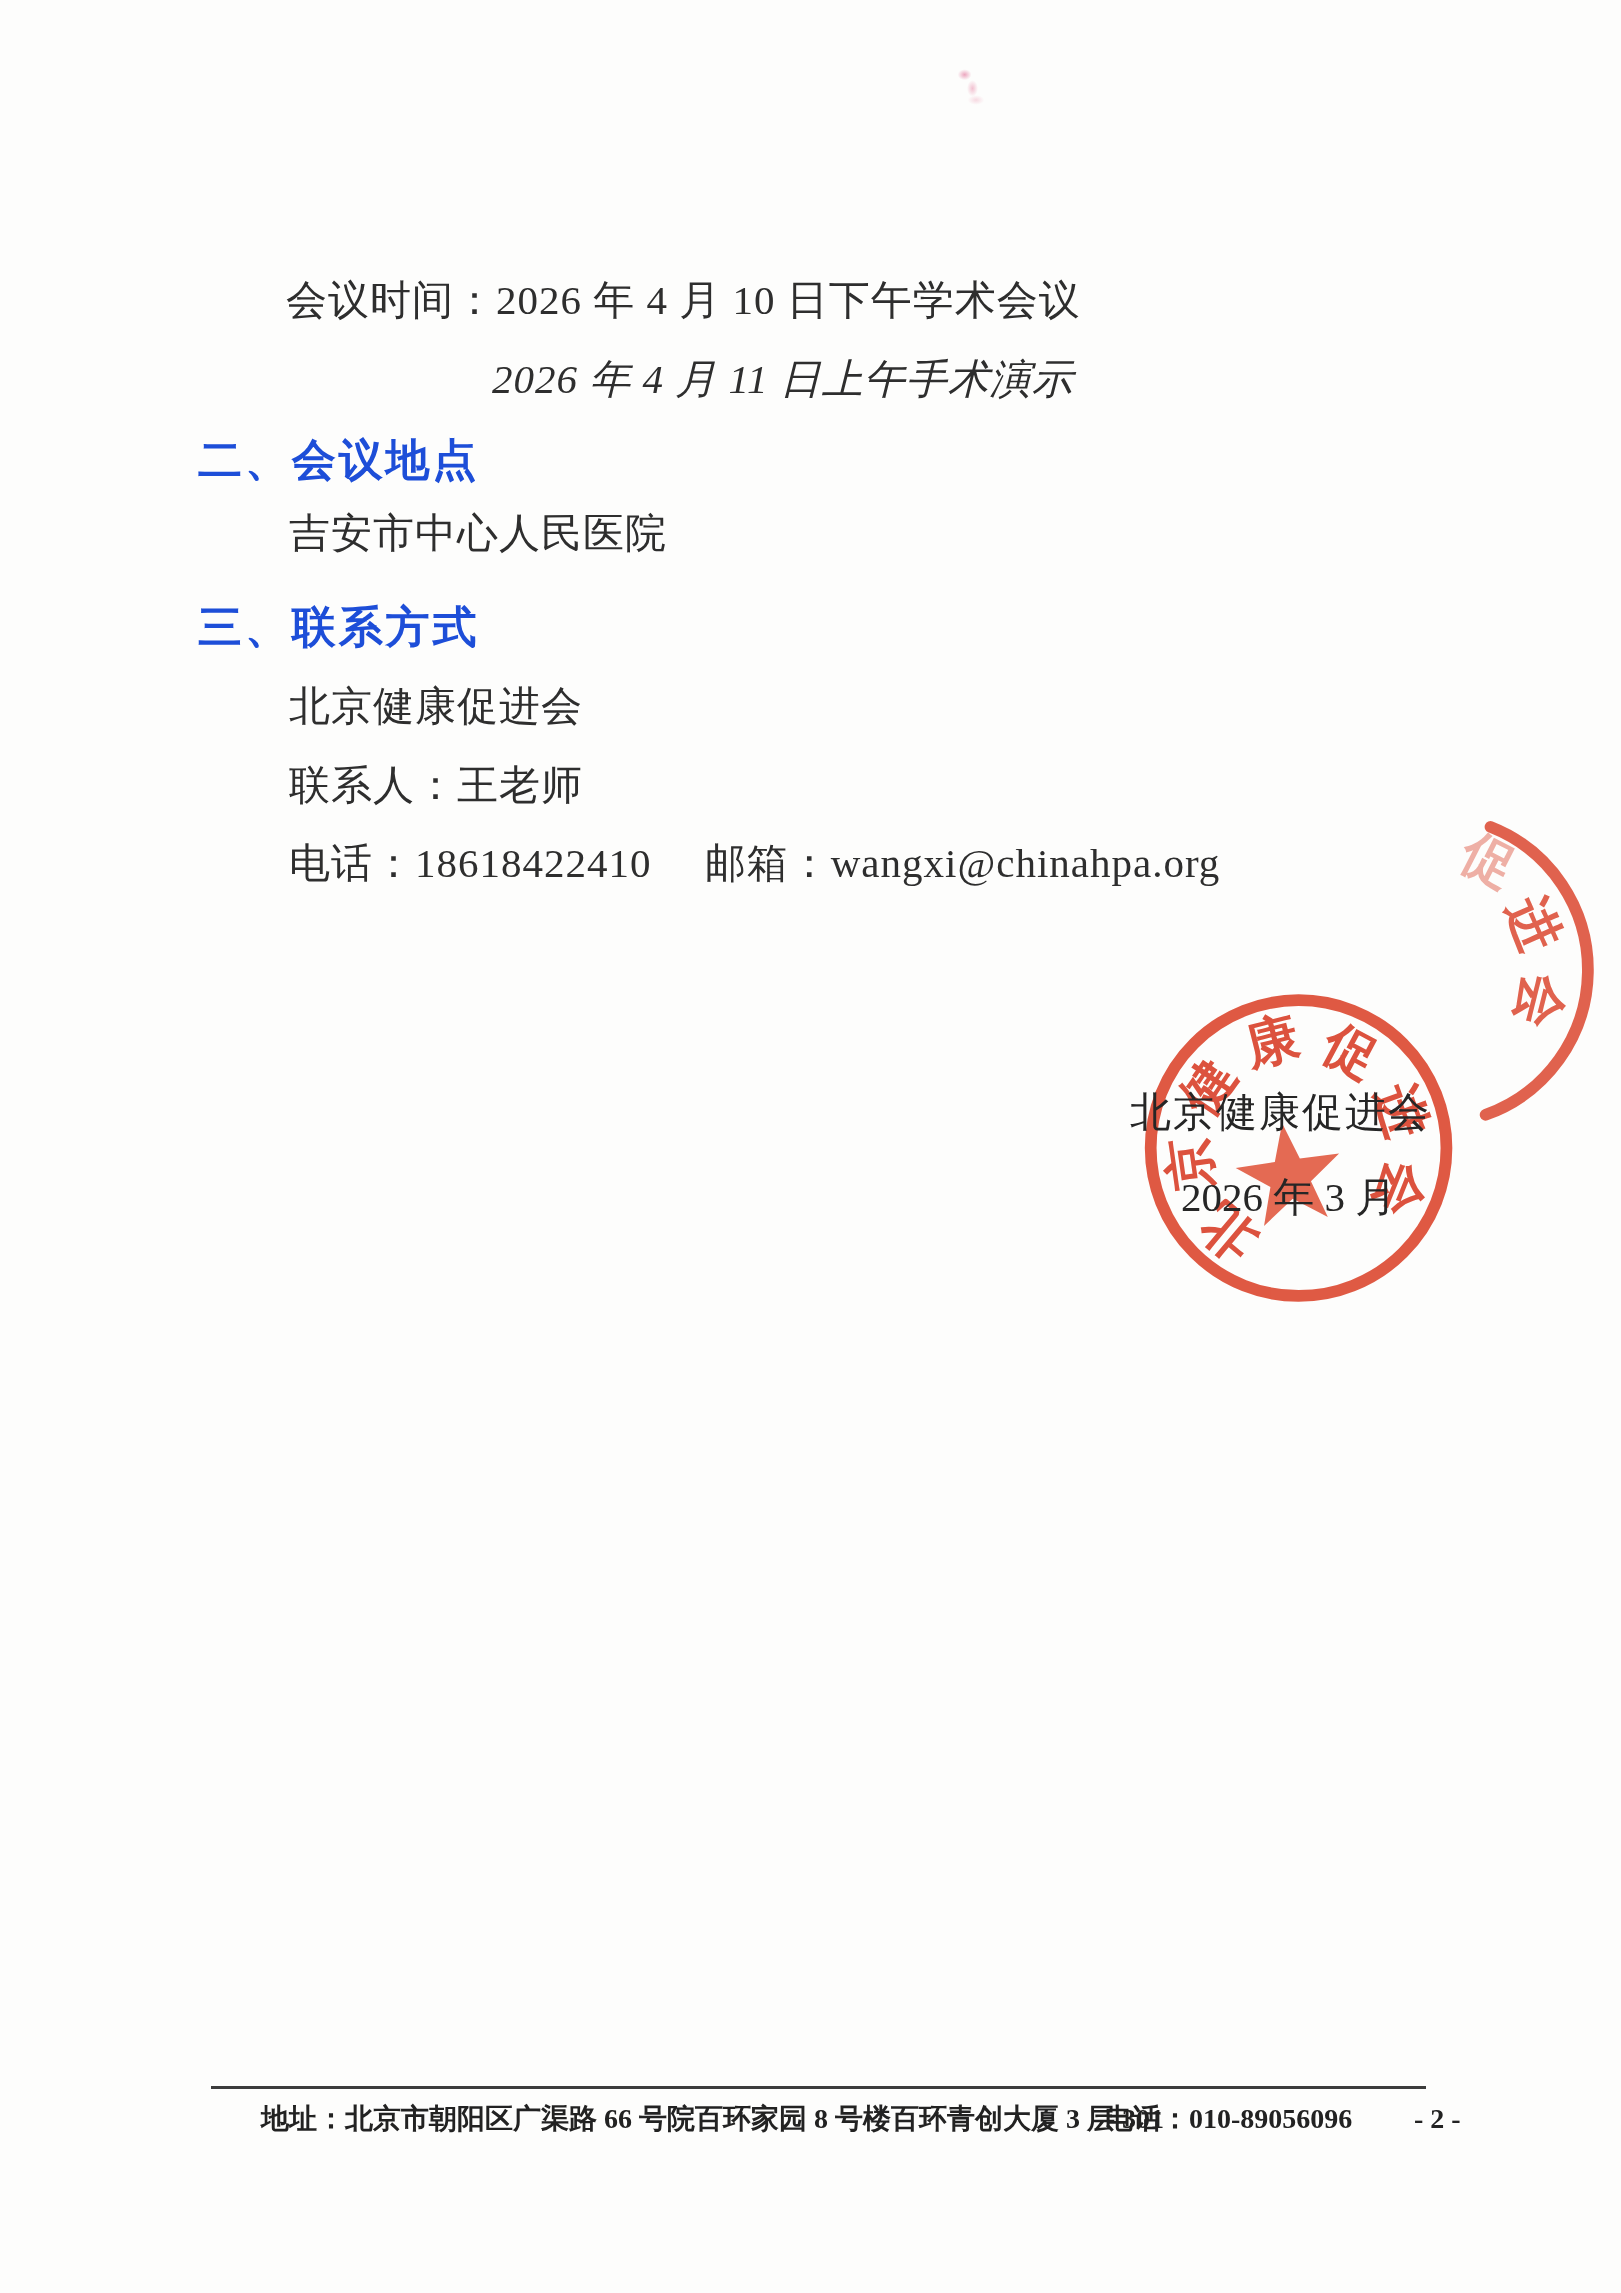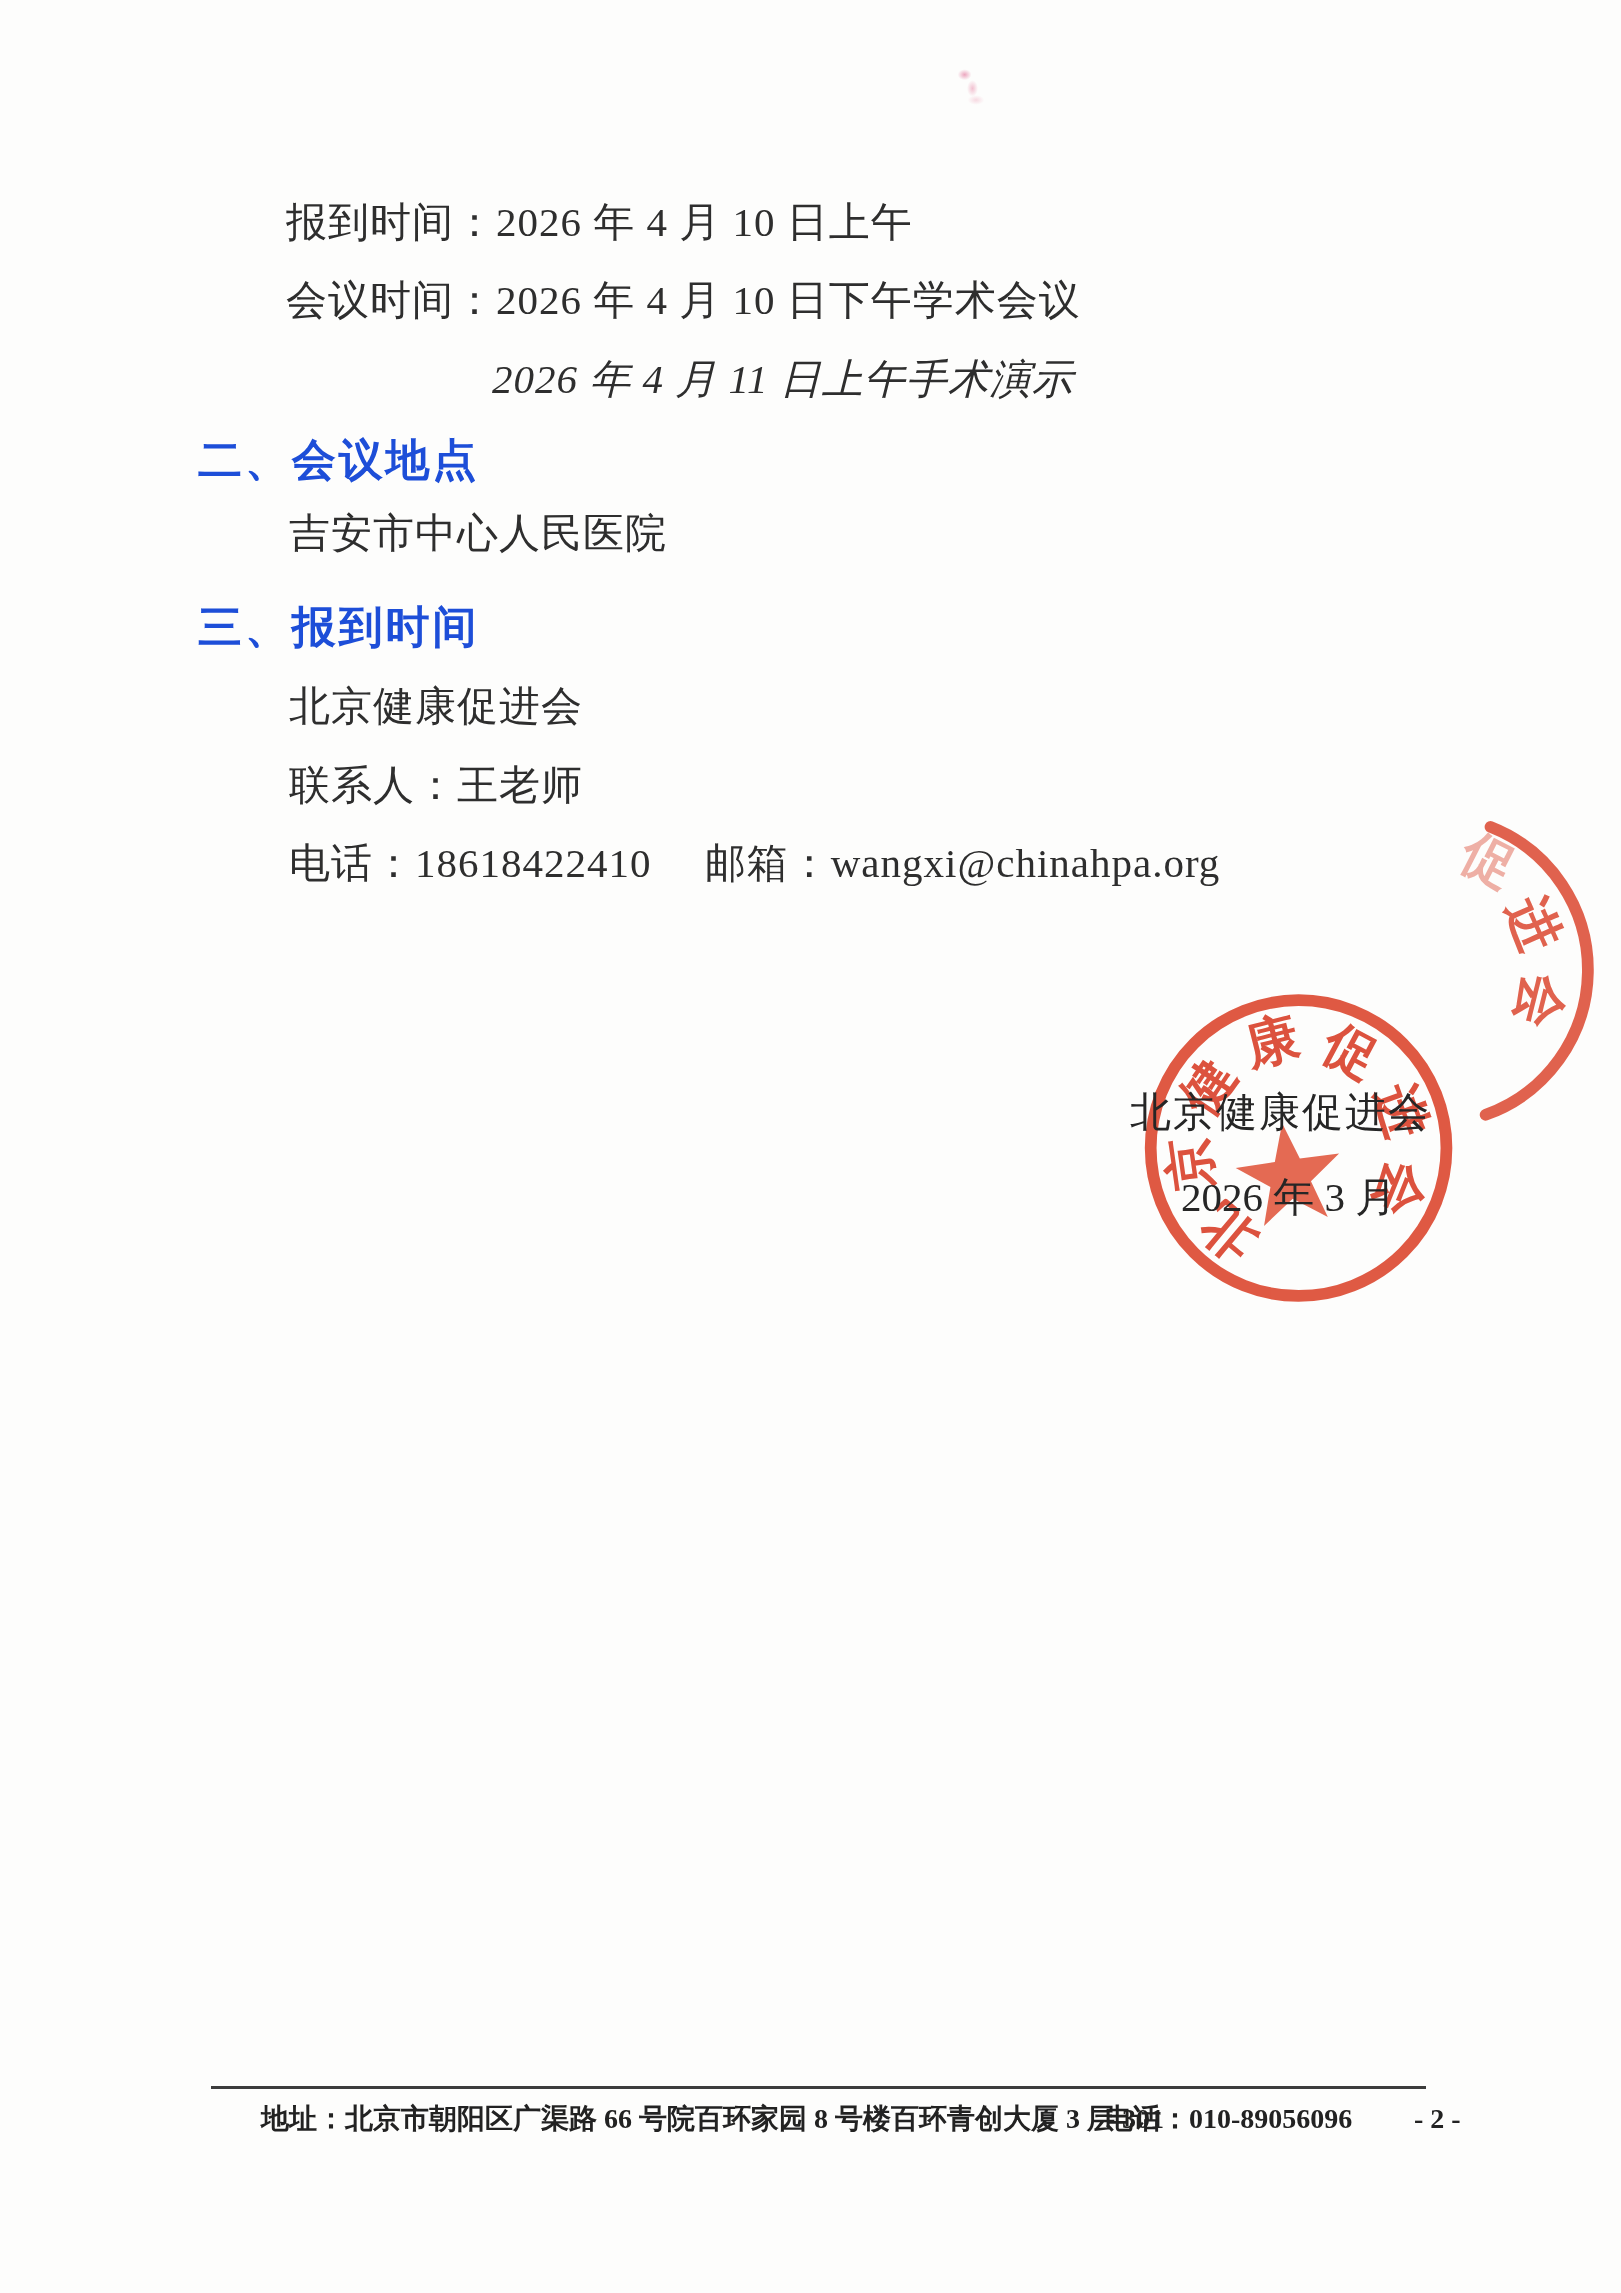--- a/index.html
+++ b/index.html
@@ -73,28 +73,27 @@
     z-index:1;
   }
 </style>
 </head>
 <body>
 
 <div class="page">
 
   <div class="ink-smudge"></div>
 
-  <div class="line" style="left:286px; top:202px;">报到时间：2026 年 4 月 10 日上午</div>
   <div class="line" style="left:286px; top:280px;">会议时间：2026 年 4 月 10 日下午学术会议</div>
   <div class="line" style="left:492px; top:359px;font-style:italic;">2026 年 4 月 11 日上午手术演示</div>
 
   <div class="line heading" style="left:198px; top:438px;">二、会议地点</div>
   <div class="line" style="left:289px; top:513px;">吉安市中心人民医院</div>
 
-  <div class="line heading" style="left:198px; top:605px;">三、报到时间</div>
+  <div class="line heading" style="left:198px; top:605px;">三、联系方式</div>
   <div class="line" style="left:289px; top:686px;">北京健康促进会</div>
   <div class="line" style="left:289px; top:765px;text-align:center;">联系人：王老师</div>
   <div class="line" style="left:289px; top:843px;">电话：18618422410　 邮箱：wangxi@chinahpa.org</div>
 
   <svg class="seal-svg" viewBox="1100 790 554 580">
 
     <g opacity="0.85">
       <path d="M 1521 844 A 157 157 0 0 1 1516 1138" fill="none" stroke="#dc4830" stroke-width="12" stroke-linecap="round"></path>
       <g class="seal-char" fill="#dc4830" font-size="54" text-anchor="middle">
         <text transform="translate(1519,878) rotate(27)" dominant-baseline="central" opacity="0.5">促</text>

